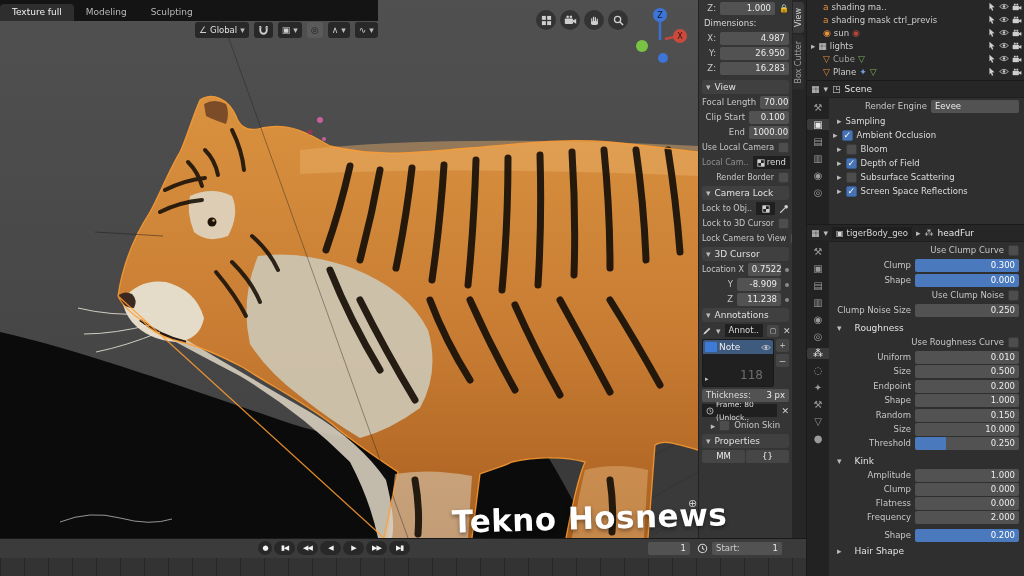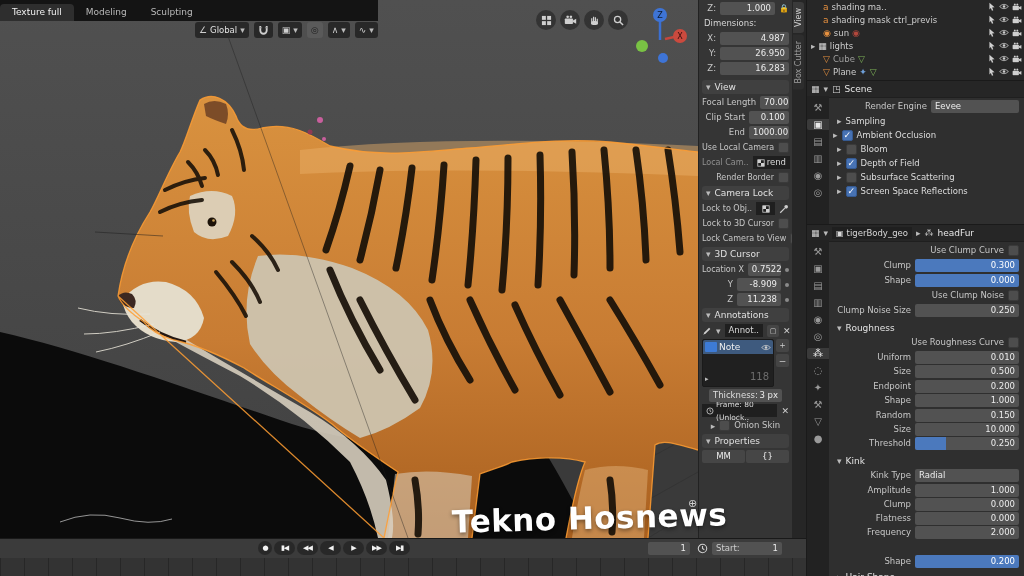--- a/index.html
+++ b/index.html
@@ -58,21 +58,21 @@
   .oi{font-size:9px;}
   .ed-header{height:16px;background:#262626;display:flex;align-items:center;gap:4px;
              padding:0 4px;border-top:1px solid #1a1a1a;border-bottom:1px solid #1f1f1f;}
   .tabcol{position:absolute;left:0;width:22px;bottom:0;background:#222;display:flex;flex-direction:column;
           align-items:center;gap:6px;padding-top:6px;color:#9a9a9a;font-size:10px;}
   .tabcol .on{color:#eaeaea;background:#3a3a3a;border-radius:2px 0 0 2px;width:22px;text-align:center;}
   .pcontent{position:absolute;left:22px;right:0;}
   .prow{display:flex;align-items:center;justify-content:flex-end;gap:4px;height:13px;margin:2px 6px 2px 0;}
   .prow .lb{flex:none;}
   .prow .vf{width:104px;flex:none;}
-  .phead{display:flex;align-items:center;gap:4px;margin:6px 0 3px 8px;color:#e2e2e2;}
+  .phead{display:flex;align-items:center;gap:13px;margin:6px 0 3px 8px;color:#e2e2e2;}
   
   #timeline{position:absolute;left:0;top:538px;width:806px;height:38px;background:#3b3b3b;
             border-top:1px solid #191919;z-index:7;}
   #tl-header{position:absolute;left:0;top:0;right:0;height:19px;display:flex;align-items:center;}
   #playback{position:absolute;left:258px;top:2px;display:flex;align-items:center;gap:2px;}
   .pbtn{min-width:15px;height:14px;border-radius:7px;background:rgba(25,25,25,.55);color:#f2f2f2;
         display:flex;align-items:center;justify-content:center;font-size:7px;padding:0 3px;letter-spacing:-1px;}
   #ruler{position:absolute;left:0;top:19px;right:0;height:19px;background:#333;
          background-image:repeating-linear-gradient(90deg,#272727 0 1px,transparent 1px 24px);}
   
@@ -469,29 +469,29 @@
             <span style="width:12px;height:10px;background:#3d7bd6;border-radius:1px;flex:none"></span>
             <span style="flex:1;color:#eee">Note</span>
             <span class="ic">
                 <svg class="us" width="10" height="7">
                   <use href="#sy-eye"></use>
                 </svg>
               </span>
           </div>
           <div style="position:relative;height:30px">
             <span class="caret-r" style="position:absolute;left:2px;bottom:1px;font-size:7px"></span>
-            <span style="position:absolute;right:4px;bottom:2px;color:#6d6d6d;font-size:10px">118</span>
+            <span style="position:absolute;right:10px;bottom:2px;color:#6d6d6d;font-size:12px">118</span>
           </div>
         </div>
         <div style="display:flex;flex-direction:column;gap:2px">
           <span class="ic" style="background:#454545;border-radius:2px;width:13px;height:13px">＋</span>
           <span class="ic" style="background:#454545;border-radius:2px;width:13px;height:13px">−</span>
         </div>
       </div>
-      <div class="vf" style="display:flex;justify-content:space-between;margin:2px 7px">
+      <div class="vf" style="display:flex;justify-content:space-between;margin:2px 0">
         <span style="color:#ddd">Thickness:</span>
         <span>3 px</span>
       </div>
       <div class="row">
         <div class="df" style="flex:1;display:flex;align-items:center;gap:2px;font-size:7.5px">
           <span class="ic">
               <svg class="us" width="8" height="8">
                 <use href="#sy-clock"></use>
               </svg>
             </span>
@@ -788,37 +788,33 @@
           </div>
         <div class="prow" style="margin-top:1px">
             <span class="lb">Threshold</span>
           <div class="vf"><div class="fill" style="width:30%"></div><span>0.250</span></div>
           </div>
 
         <div class="phead">
             <span class="caret-d"></span>
             <span>Kink</span>
           </div>
-        <div class="prow">
-            <span class="lb">Kink Type</span>
-          <div class="vf" style="text-align:left"><span>Radial</span></div>
-          </div>
         <div class="prow" style="margin-bottom:0">
             <span class="lb">Amplitude</span>
           <div class="vf"><span>1.000</span></div>
           </div>
         <div class="prow" style="margin-top:1px;margin-bottom:0">
             <span class="lb">Clump</span>
           <div class="vf"><span>0.000</span></div>
           </div>
         <div class="prow" style="margin-top:1px;margin-bottom:0">
             <span class="lb">Flatness</span>
           <div class="vf"><span>0.000</span></div>
           </div>
-        <div class="prow" style="margin-top:1px;margin-bottom:16px">
+        <div class="prow" style="margin-top:1px;margin-bottom:5px">
             <span class="lb">Frequency</span>
           <div class="vf"><span>2.000</span></div>
           </div>
         <div class="prow" style="margin-top:1px">
             <span class="lb">Shape</span>
           <div class="vf blue"><span>0.200</span></div>
           </div>
 
         <div class="phead" style="margin-top:4px">
             <span class="caret-r"></span>

